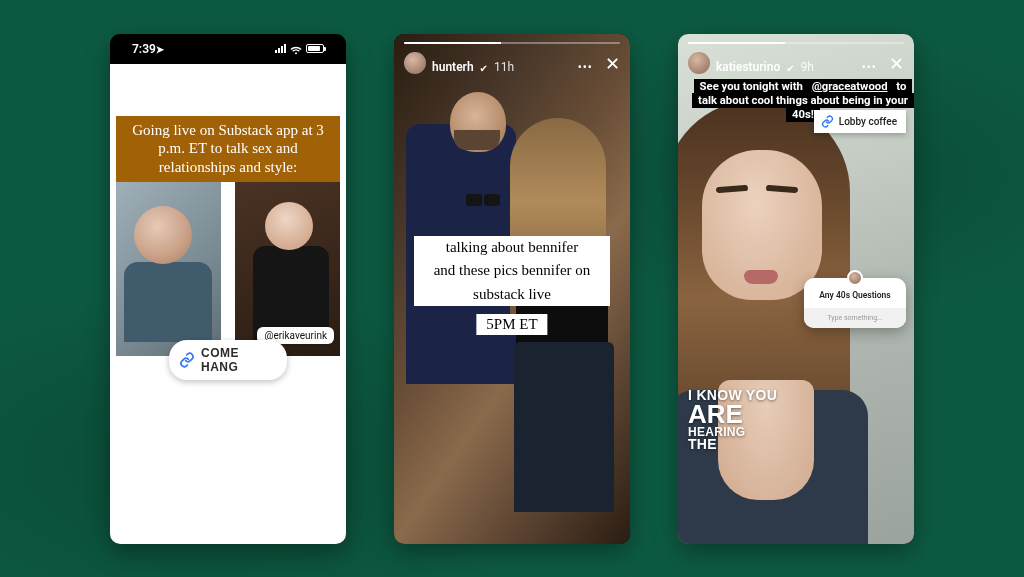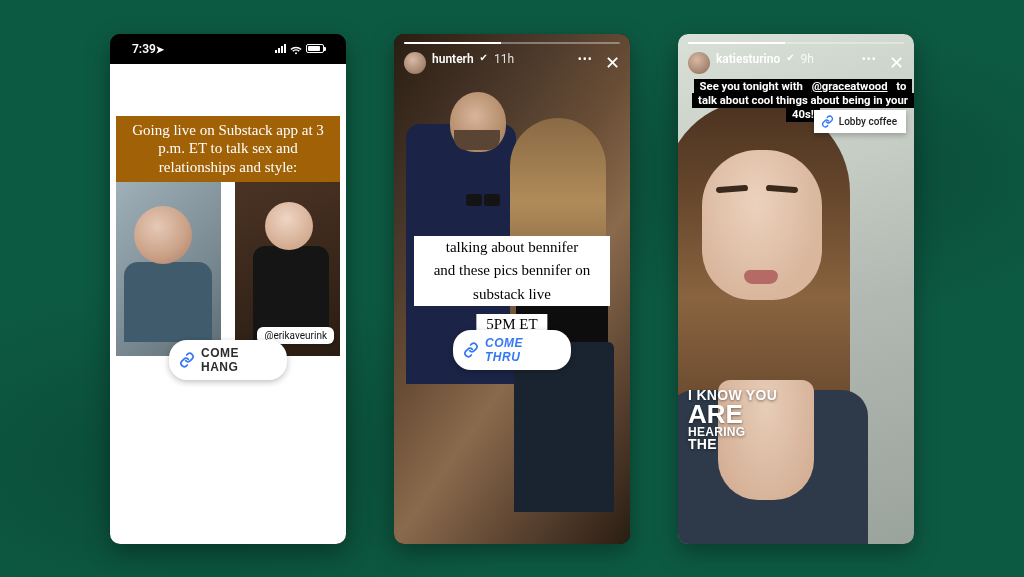--- a/index.html
+++ b/index.html
@@ -143,21 +143,21 @@
     position:absolute; top:0; left:0; right:0;
     padding:8px 10px 0 10px;
     z-index:5;
     color:#fff;
   }
   .progress-bar {
     height:2px; background:rgba(255,255,255,0.35); border-radius:2px; overflow:hidden; margin-bottom:8px;
   }
   .progress-bar .fill { height:100%; background:#fff; }
   .story-header .row {
-    display:flex; align-items:flex-start; gap:6px;
+    display:flex; align-items:flex-end; gap:6px;
     font-size:12px;
   }
   .avatar {
     width:22px; height:22px; border-radius:50%; background:#888;
     background: radial-gradient(circle at 40% 35%, #d9b9a3 0%, #8a6a54 100%);
   }
   .username { font-weight:600; }
   .verified { color:#fff; font-size:10px; }
   .timeago { color:rgba(255,255,255,0.85); }
   .story-header .spacer { flex:1; }
@@ -425,29 +425,20 @@
       <span class="more-dots">•••</span>
       <span class="close-x">✕</span>
     </div>
   </div>
   <div class="p2-textbox">
     <span class="line">talking about bennifer</span>
     <span class="line">and these pics bennifer on</span>
     <span class="line">substack live</span>
   </div>
   <div class="p2-time">5PM ET</div>
-  <div class="link-pill p2">
-    <span class="link-icon">
-      <svg viewBox="0 0 24 24" fill="none" stroke="currentColor" stroke-width="2.6" stroke-linecap="round">
-          <path d="M10 13a5 5 0 007 0l3-3a5 5 0 00-7-7l-1.5 1.5"></path>
-          <path d="M14 11a5 5 0 00-7 0l-3 3a5 5 0 007 7l1.5-1.5"></path>
-        </svg>
-    </span>
-    <span>COME THRU</span>
-  </div>
 </div>
 
 <div class="phone">
   <div class="p3-bg"></div>
   <div class="p3-portrait">
     <div class="hair"></div>
     <div class="face"></div>
     <div class="brow l"></div>
       <div class="brow r"></div>
     <div class="lips"></div>
@@ -473,19 +464,24 @@
   </div>
   <div class="p3-lobby-pill">
     <span class="link-icon">
       <svg viewBox="0 0 24 24" fill="none" stroke="currentColor" stroke-width="2.6" stroke-linecap="round">
           <path d="M10 13a5 5 0 007 0l3-3a5 5 0 00-7-7l-1.5 1.5"></path>
           <path d="M14 11a5 5 0 00-7 0l-3 3a5 5 0 007 7l1.5-1.5"></path>
         </svg>
     </span>
     <span>Lobby coffee</span>
   </div>
+  <div class="p3-question">
+    <div class="q-avatar"></div>
+    <div class="q-title">Any 40s Questions</div>
+    <div class="q-input"><span>Type something...</span></div>
+  </div>
   <div class="p3-caption">
     <div class="l1">I KNOW YOU</div>
     <div class="l2">ARE</div>
     <div class="l3">HEARING</div>
     <div class="l4">THE</div>
   </div>
 </div>
 
 </body></html>

